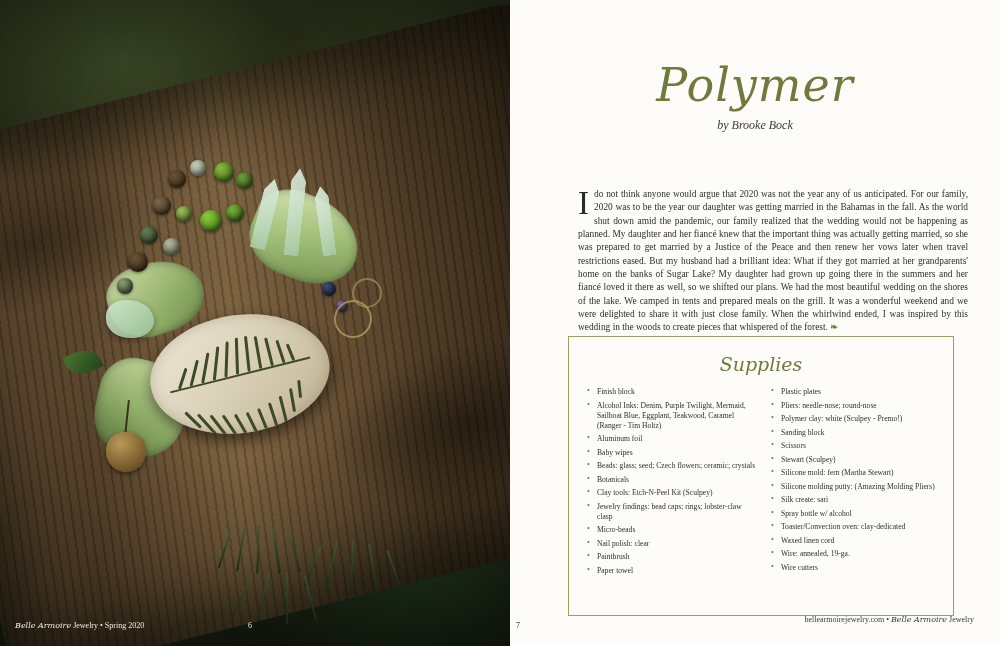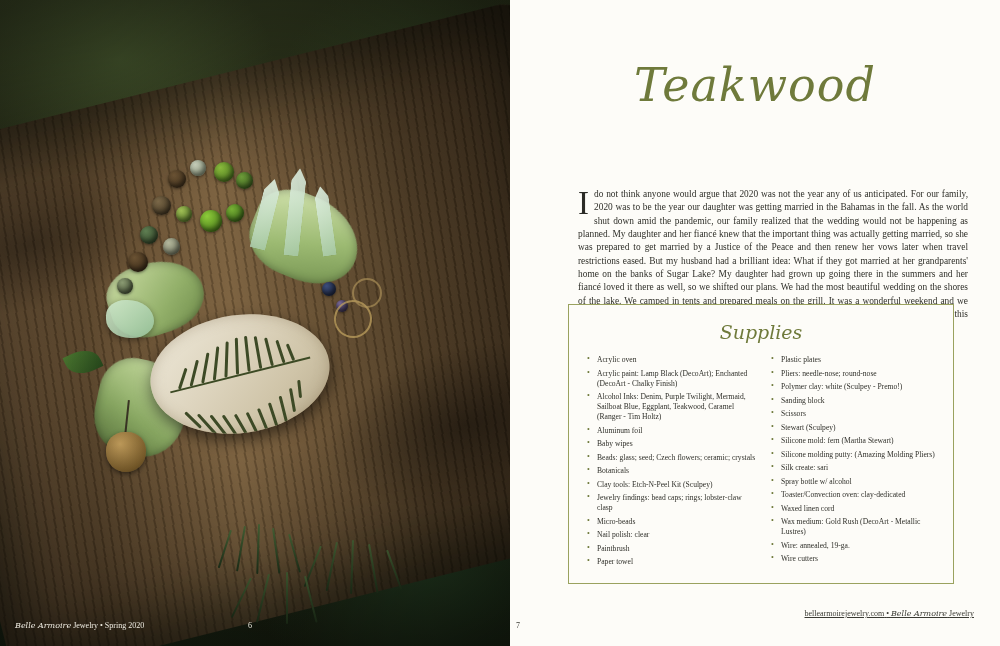--- a/index.html
+++ b/index.html
@@ -116,21 +116,21 @@
     position:absolute;left:68px;right:30px;top:188px;width:390px;
     font-size:9.4px;line-height:1.42;text-align:justify;color:#2f2f29;
   }
   .intro .dropcap{
     float:left;font-size:33px;line-height:26px;padding:2px 5px 0 0;
     font-family:"Liberation Serif", serif;color:#2b2b26;
   }
   .intro .end{color:#6f7a3b;font-weight:bold;}
 
   .supplies-box{
-    position:absolute;left:58px;top:304px;width:384px;height:278px;
+    position:absolute;left:58px;top:336px;width:384px;height:278px;
     border:1px solid #9aa25f;
     background:#fdfcf8;
   }
   .supplies-title{
     position:absolute;left:0;right:0;top:16px;text-align:center;
     font-family:"DejaVu Serif", serif;font-style:italic;
     font-size:19px;color:#6f7a3b;
   }
   .supplies-cols{
     position:absolute;left:18px;right:12px;top:50px;bottom:10px;
@@ -152,21 +152,21 @@
     position:absolute;bottom:16px;font-size:8px;color:#3a3a33;
     font-family:"Liberation Serif", serif;
   }
   .footer .script{
     font-family:"DejaVu Serif", serif;font-style:italic;
   }
   .footer-left{left:15px;color:#efece2;}
   .footer-left .script{color:#efece2;}
   .folio-left{position:absolute;left:248px;bottom:16px;font-size:8px;color:#efece2;}
   .folio-right{position:absolute;left:6px;bottom:16px;font-size:8px;color:#3a3a33;}
-  .footer-right{right:26px;bottom:28px;text-decoration:underline;}
+  .footer-right{right:26px;bottom:22px;}
   .gutter{
     position:absolute;left:510px;top:0;width:1px;height:646px;
     background:linear-gradient(180deg, rgba(0,0,0,.12), rgba(0,0,0,.05));
   }
 </style>
 </head>
 <body>
 
 <div class="spread">
 
@@ -262,33 +262,33 @@
       <span>• Spring 2020</span>
     </div>
     <div class="folio-left">6</div>
   </div>
 
   <div class="gutter"></div>
 
   <div class="page-right">
 
     <div class="title-block">
-      <div class="script-title">Teakwood</div>
+      <div class="script-title">Polymer</div>
+      <div class="byline">by Brooke Bock</div>
     </div>
 
     <div class="intro">
       <span class="dropcap">I</span><span> do not think anyone would argue that 2020 was not the year any of us anticipated. For our family, 2020 was to be the year our daughter was getting married in the Bahamas in the fall. As the world shut down amid the pandemic, our family realized that the wedding would not be happening as planned. My daughter and her fiancé knew that the important thing was actually getting married, so she was prepared to get married by a Justice of the Peace and then renew her vows later when travel restrictions eased. But my husband had a brilliant idea: What if they got married at her grandparents' home on the banks of Sugar Lake? My daughter had grown up going there in the summers and her fiancé loved it there as well, so we shifted our plans. We had the most beautiful wedding on the shores of the lake. We camped in tents and prepared meals on the grill. It was a wonderful weekend and we were delighted to share it with just close family. When the whirlwind ended, I was inspired by this wedding in the woods to create pieces that whispered of the forest.</span> <span class="end">❧</span>
     </div>
 
     <div class="supplies-box">
       <div class="supplies-title">Supplies</div>
       <div class="supplies-cols">
         <ul>
-          <li>Acrylic oven</li>
-          <li>Acrylic paint: Lamp Black (DecoArt); Enchanted (DecoArt - Chalky Finish)</li>
+          <li>Finish block</li>
           <li>Alcohol Inks: Denim, Purple Twilight, Mermaid, Sailboat Blue, Eggplant, Teakwood, Caramel (Ranger - Tim Holtz)</li>
           <li>Aluminum foil</li>
           <li>Baby wipes</li>
           <li>Beads: glass; seed; Czech flowers; ceramic; crystals</li>
           <li>Botanicals</li>
           <li>Clay tools: Etch-N-Peel Kit (Sculpey)</li>
           <li>Jewelry findings: bead caps; rings; lobster-claw clasp</li>
           <li>Micro-beads</li>
           <li>Nail polish: clear</li>
           <li>Paintbrush</li>
@@ -300,21 +300,20 @@
           <li>Polymer clay: white (Sculpey - Premo!)</li>
           <li>Sanding block</li>
           <li>Scissors</li>
           <li>Stewart (Sculpey)</li>
           <li>Silicone mold: fern (Martha Stewart)</li>
           <li>Silicone molding putty: (Amazing Molding Pliers)</li>
           <li>Silk create: sari</li>
           <li>Spray bottle w/ alcohol</li>
           <li>Toaster/Convection oven: clay-dedicated</li>
           <li>Waxed linen cord</li>
-          <li>Wax medium: Gold Rush (DecoArt - Metallic Lustres)</li>
           <li>Wire: annealed, 19-ga.</li>
           <li>Wire cutters</li>
         </ul>
       </div>
     </div>
 
     <div class="folio-right">7</div>
     <div class="footer footer-right">
       <span>bellearmoirejewelry.com</span>
       <span>•</span>

